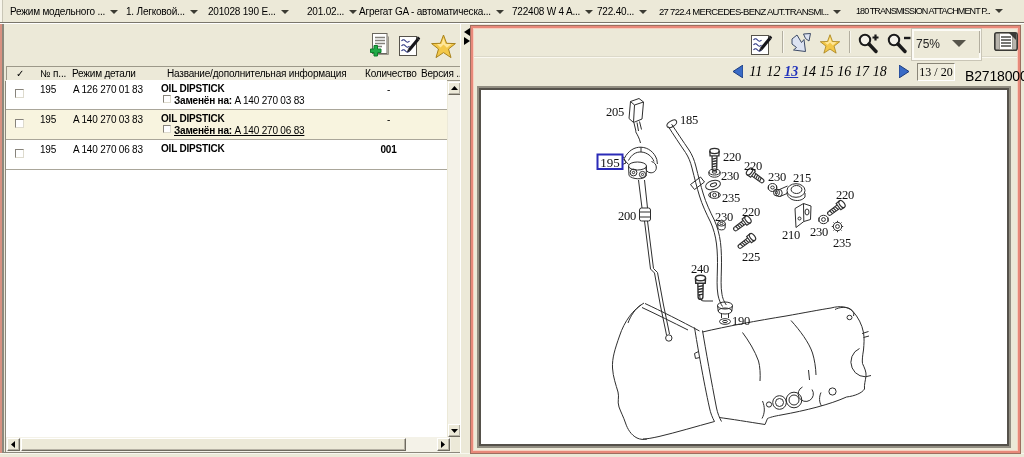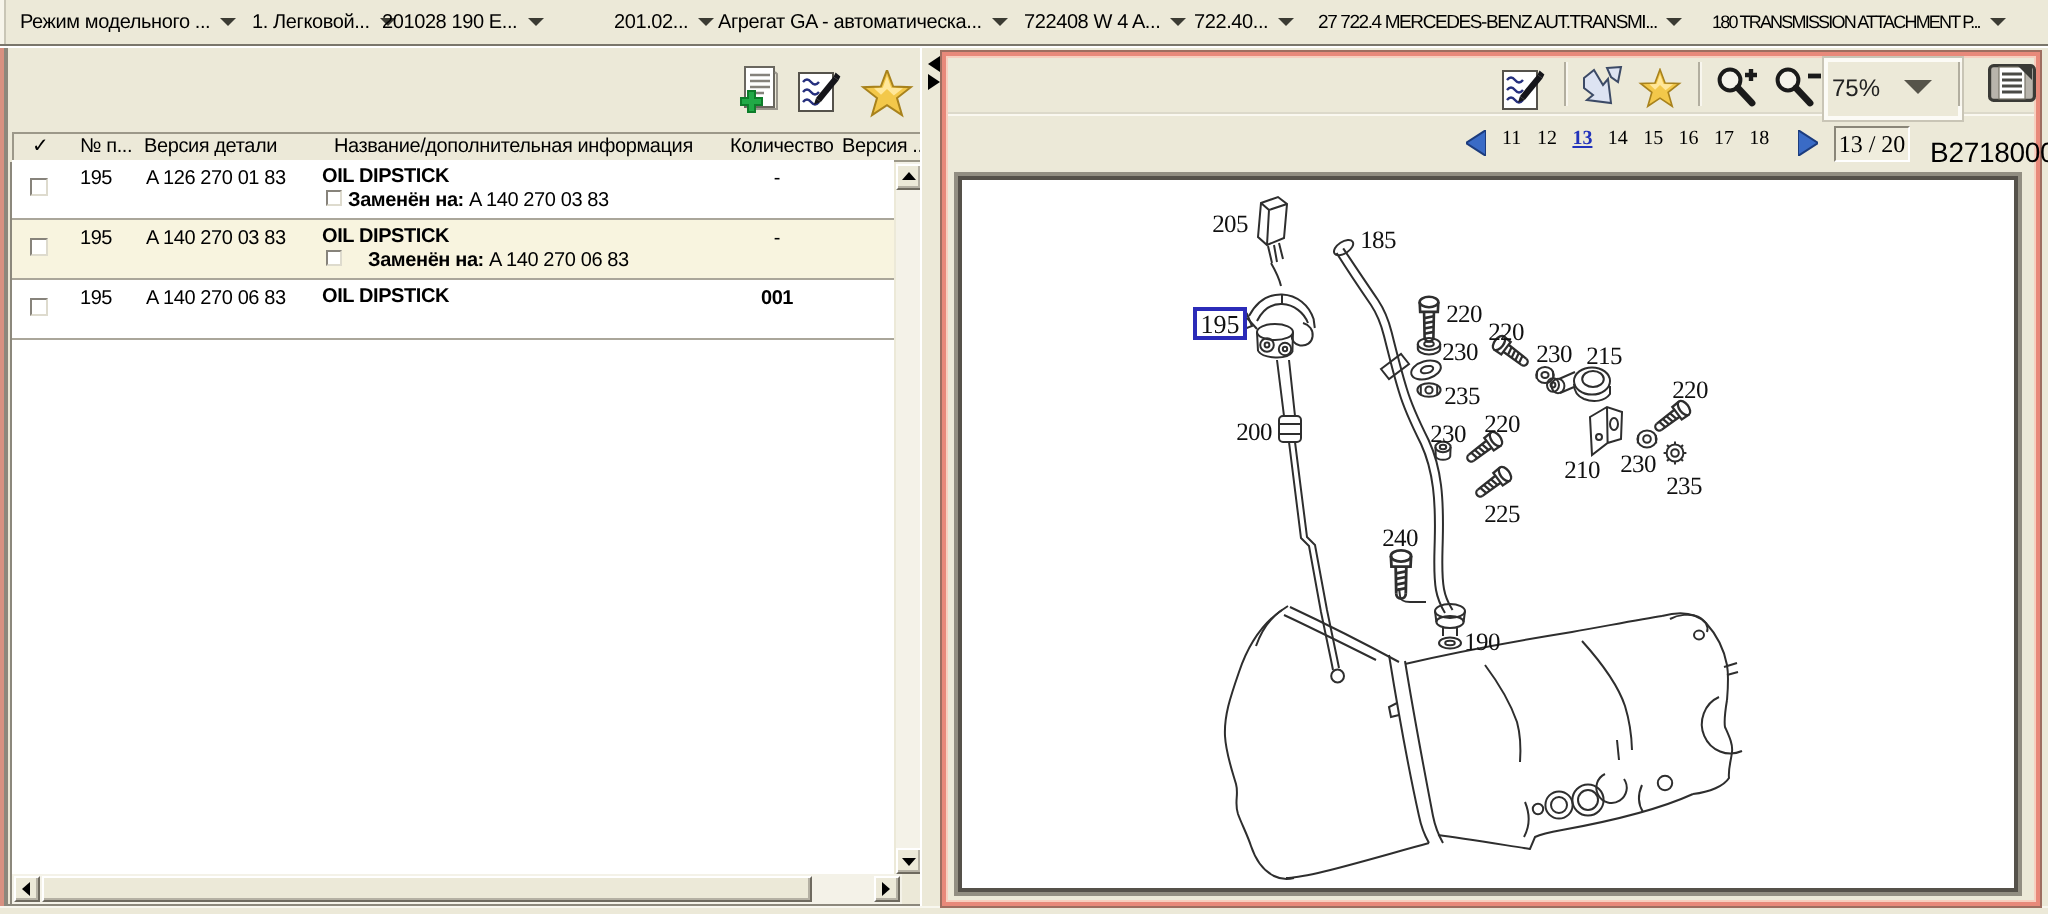--- a/index.html
+++ b/index.html
@@ -13,21 +13,21 @@
 .sbbtn{position:absolute;background:#ECE9D8;border-top:1px solid #fff;border-left:1px solid #fff;border-right:1px solid #6e6a5f;border-bottom:1px solid #6e6a5f;box-shadow:inset -1px -1px 0 #b5b1a4;}
 .nv{display:inline-block;width:17.7px;text-align:center;}
 .sep{position:absolute;top:31px;height:22px;width:1px;background:#b2ae9f;border-right:1px solid #f8f6ee;}
 </style></head>
 <body>
 
 <div class="ab" style="left:0;top:0;width:1024px;height:22px;background:#ECE9D8;"></div>
 <div class="ab" style="left:0;top:0;width:2px;height:22px;background:#f7f5eb;border-right:1px solid #c9c6b6;"></div>
 <div class="tb" style="left:10px">Режим модельного ...<span class="tri"></span></div>
 <div class="tb" style="left:126px">1. Легковой...<span class="tri"></span></div>
-<div class="tb" style="left:191px">201028 190 E...<span class="tri"></span></div>
+<div class="tb" style="left:208px">201028 190 E...<span class="tri"></span></div>
 <div class="tb" style="left:307px">201.02...<span class="tri"></span></div>
 <div class="tb" style="left:359px">Агрегат GA - автоматическа...<span class="tri"></span></div>
 <div class="tb" style="left:512px">722408 W 4 A...<span class="tri"></span></div>
 <div class="tb" style="left:597px">722.40...<span class="tri"></span></div>
 <div class="tb" style="left:659px;font-size:9.5px;letter-spacing:-0.7px">27 722.4 MERCEDES-BENZ AUT.TRANSMI...<span class="tri"></span></div>
 <div class="tb" style="left:856px;font-size:9px;letter-spacing:-0.9px">180 TRANSMISSION ATTACHMENT P...<span class="tri"></span></div>
 <div class="ab" style="left:0;top:22px;width:1024px;height:1px;background:#7a766b;"></div>
 <div class="ab" style="left:0;top:23px;width:1024px;height:1px;background:#ffffff;"></div>
 
 <div class="ab" style="left:0;top:24px;width:2px;height:429px;background:#d89181;"></div>
@@ -48,21 +48,21 @@
  <path d="M9,15 L11.4,17 L8,18.3 Z" fill="#15151a"></path>
  <path d="M18.8,2.2 L21.2,4.2 L20.2,6.2 L17.8,4.2 Z" fill="#15151a"></path>
 </svg>
 <svg class="ab" style="left:430px;top:35px" width="27" height="24" viewBox="0 0 27 24">
  <polygon points="13.5,0 16.6,8.3 25.4,8.6 18.5,14 21,22.6 13.5,17.6 6,22.6 8.5,14 1.6,8.6 10.4,8.3" fill="#f3c84a" stroke="#a8821c" stroke-width="1"></polygon>
  <polygon points="13.5,3 15.6,8.9 21.5,9.1 16.9,12.8 13.5,9.5 10.5,12.4 7,9.1 11.4,8.9" fill="#ffe79a" stroke="none"></polygon>
 </svg>
 
 <div class="hcell" style="left:6px;width:29px;border-left:1px solid #9c9889;padding-left:9px;">✓</div>
 <div class="hcell" style="left:36px;width:31px;">№ п...</div>
-<div class="hcell" style="left:68px;width:94px;">Версия детали</div>
+<div class="hcell" style="left:68px;width:94px;">Режим детали</div>
 <div class="hcell" style="left:163px;width:197px;">Название/дополнительная информация</div>
 <div class="hcell" style="left:361px;width:55px;">Количество</div>
 <div class="hcell" style="left:417px;width:41px;">Версия ...</div>
 
 <div class="ab" style="left:6px;top:81px;width:441px;height:356px;background:#fff;"></div>
 <div class="ab" style="left:5px;top:81px;width:1px;height:371px;background:#8c887c;"></div>
 <div class="row" style="top:80px;"></div>
 <div class="row" style="top:110px;background:#f8f4df;"></div>
 <div class="row" style="top:140px;"></div>
 
@@ -72,21 +72,21 @@
 <div class="cell" style="left:161px;top:82.5px;font-weight:bold;">OIL DIPSTICK</div>
 <div class="cb" style="left:163px;top:95px;width:6px;height:6px;"></div>
 <div class="cell" style="left:174px;top:94.5px;"><b>Заменён на:</b>&nbsp;A 140 270 03 83</div>
 <div class="cell" style="left:361px;top:84px;width:55px;text-align:center;">-</div>
 
 <div class="cb" style="left:15px;top:119px;"></div>
 <div class="cell" style="left:34px;top:114px;width:28px;text-align:center;">195</div>
 <div class="cell" style="left:73px;top:114px;">A 140 270 03 83</div>
 <div class="cell" style="left:161px;top:112.5px;font-weight:bold;">OIL DIPSTICK</div>
 <div class="cb" style="left:163px;top:125px;width:6px;height:6px;"></div>
-<div class="cell" style="left:184px;top:124.5px;"><b>Заменён на:</b>&nbsp;A 140 270 06 83</div>
+<div class="cell" style="left:174px;top:124.5px;text-decoration:underline;"><b>Заменён на:</b>&nbsp;A 140 270 06 83</div>
 <div class="cell" style="left:361px;top:114px;width:55px;text-align:center;">-</div>
 
 <div class="cb" style="left:15px;top:149px;"></div>
 <div class="cell" style="left:34px;top:144px;width:28px;text-align:center;">195</div>
 <div class="cell" style="left:73px;top:144px;">A 140 270 06 83</div>
 <div class="cell" style="left:161px;top:142.5px;font-weight:bold;">OIL DIPSTICK</div>
 <div class="cell" style="left:361px;top:144px;width:55px;text-align:center;font-weight:bold;">001</div>
 
 <div class="ab" style="left:448px;top:81px;width:13px;height:356px;background:#f4f2e8;"></div>
 <div class="sbbtn" style="left:448px;top:82px;width:11px;height:11px;"></div>
@@ -164,21 +164,21 @@
  <rect x="1" y="1" width="22" height="17" rx="2" fill="#b8b4ac" stroke="#38383410"></rect>
  <rect x="0.8" y="0.8" width="22.4" height="17.4" rx="2" fill="none" stroke="#3a3a36" stroke-width="1.6"></rect>
  <rect x="5.5" y="1.5" width="13" height="16" fill="#fff" stroke="#777468" stroke-width="0.6"></rect>
  <path d="M7,5 L17,5 M7,8 L17,8 M7,11 L17,11 M7,14 L17,14" stroke="#4a4a46" stroke-width="1.4"></path>
  <path d="M15,1 L22,1 L22,8 Z" fill="#3a3a36"></path>
 </svg>
 
 <svg class="ab" style="left:733px;top:65px" width="10" height="13">
     <polygon points="10,0 10,13 0,6.5" fill="#3a6bc6" stroke="#1c3c7e"></polygon>
   </svg>
-<div class="ab" style="left:747px;top:64px;width:145px;font-size:10px;font-family:'Liberation Serif',serif;color:#000;white-space:nowrap;">
+<div class="ab" style="left:747px;top:64px;width:145px;font-size:14px;font-family:'Liberation Serif',serif;color:#000;white-space:nowrap;font-style:italic;">
 <span class="nv">11</span><span class="nv">12</span><span class="nv" style="font-weight:bold;color:#2233bb;text-decoration:underline;">13</span><span class="nv">14</span><span class="nv">15</span><span class="nv">16</span><span class="nv">17</span><span class="nv">18</span>
 </div>
 <svg class="ab" style="left:899px;top:65px" width="10" height="13">
     <polygon points="0,0 0,13 10,6.5" fill="#3a6bc6" stroke="#1c3c7e"></polygon>
   </svg>
 <div class="ab" style="left:917px;top:63px;width:36px;height:16px;background:#f0eddd;border-top:1px solid #8a8678;border-left:1px solid #8a8678;border-right:1px solid #fff;border-bottom:1px solid #fff;font-size:12px;font-family:'Liberation Serif',serif;text-align:center;line-height:16px;">13 / 20</div>
 <div class="ab" style="left:965px;top:68px;font-size:14px;letter-spacing:-0.15px;color:#000;">B27180000016</div>
 
 <div class="ab" style="left:477px;top:86px;width:534px;height:362px;background:#928e82;"></div>
 <div class="ab" style="left:479px;top:88px;width:530px;height:358px;background:#55514a;"></div>

